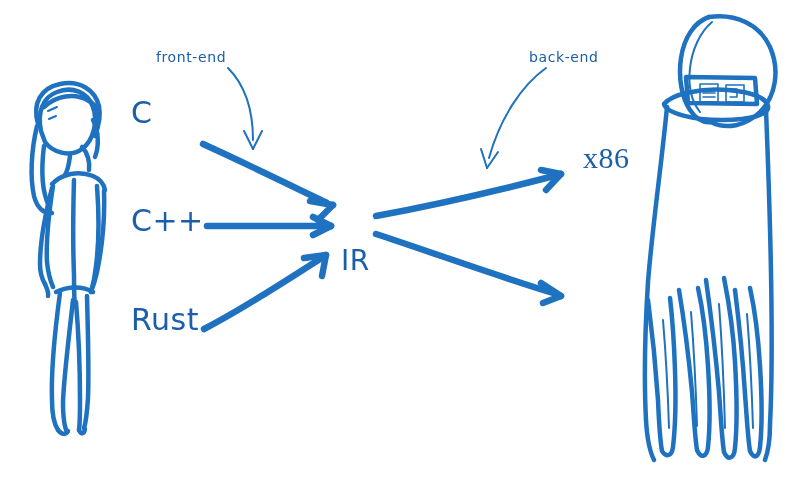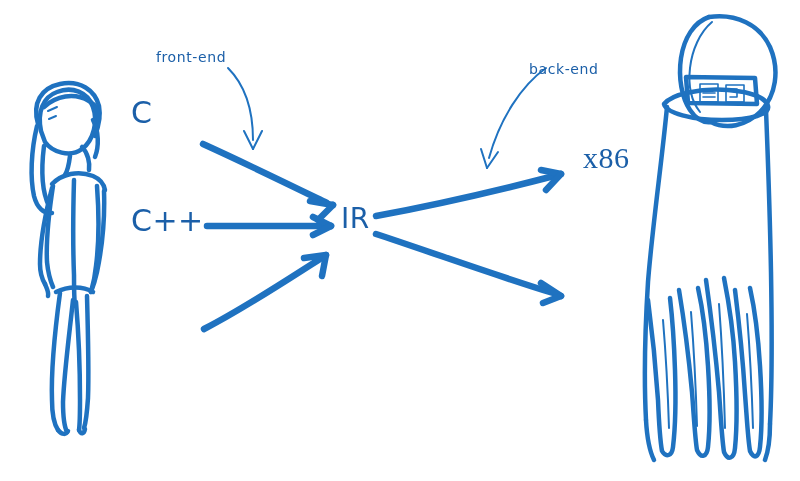--- a/index.html
+++ b/index.html
@@ -30,31 +30,31 @@
     position: absolute;
     color: #1b5fa8;
     font-family: "DejaVu Sans", sans-serif;
     font-weight: 400;
     white-space: nowrap;
     letter-spacing: 0.5px;
     line-height: 1;
   }
   .lbl-lang { font-size: 30px; }
   .lbl-target { font-size: 30px; font-family: Liberation Serif, serif; }
-  .lbl-ir { font-size: 28px; }
+  .lbl-ir { font-size: 28px; margin-top: 42px; }
   .lbl-anno { font-size: 14px; letter-spacing: 0.6px; }
 
   #label-c      { left: 131px; top: 98px; }
   #label-cpp    { left: 131px; top: 206px; }
   #label-rust   { left: 131px; top: 305px; }
   #label-ir     { left: 341px; top: 205px; }
   #label-x86    { left: 583px; top: 143px; }
   #label-arm    { left: 572px; top: 278px; }
   #label-frontend { left: 156px; top: 50px; }
-  #label-backend  { left: 529px; top: 50px; margin-top: 12px; }
+  #label-backend  { left: 529px; top: 50px; }
 </style>
 </head>
 <body>
 
 <div id="stage">
 
   <svg class="layer" viewBox="0 0 800 481">
     <defs>
       <style>
         .ink { fill: none; stroke: #1f72c0; stroke-linecap: round; stroke-linejoin: round; }
@@ -204,19 +204,20 @@
   </svg>
 
   <div class="lbl lbl-anno" id="label-frontend">front-end</div>
 
   <div class="lbl lbl-anno" id="label-backend">back-end</div>
 
   <div class="lbl lbl-lang" id="label-c">C</div>
 
   <div class="lbl lbl-lang" id="label-cpp">C++</div>
 
+  <div class="lbl lbl-lang" id="label-rust">Rust</div>
 
   <div class="lbl lbl-ir" id="label-ir">IR</div>
 
   <div class="lbl lbl-target" id="label-x86">x86</div>
 
 
 </div>
 
 </body></html>

